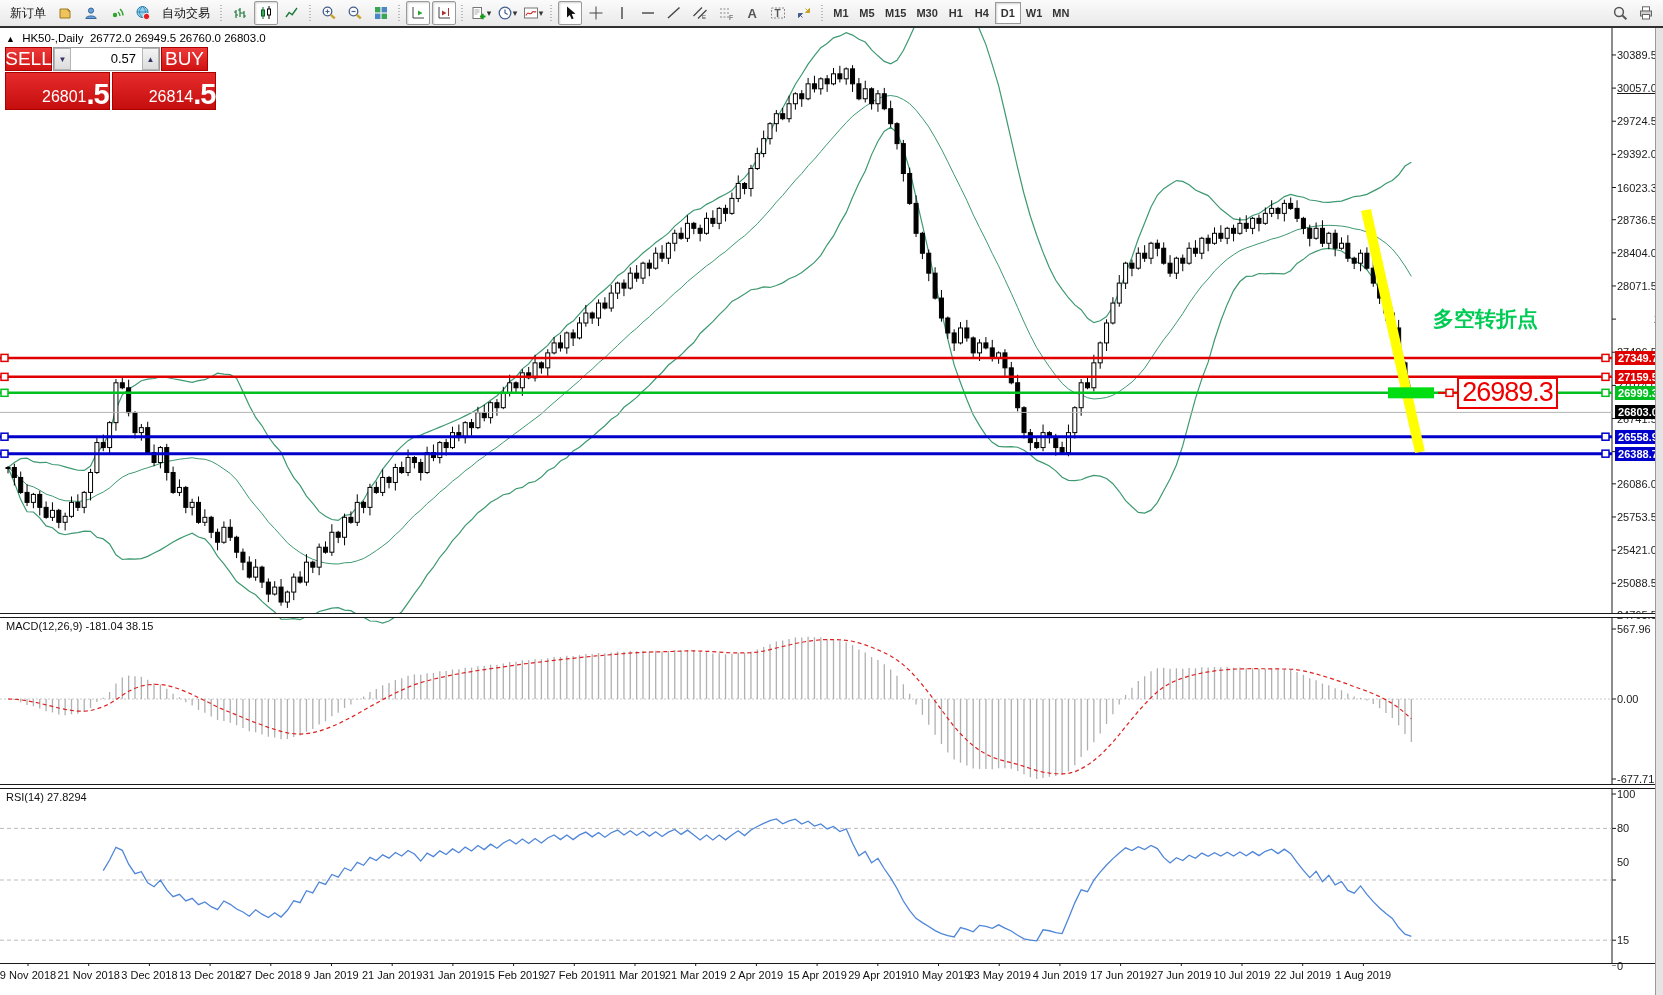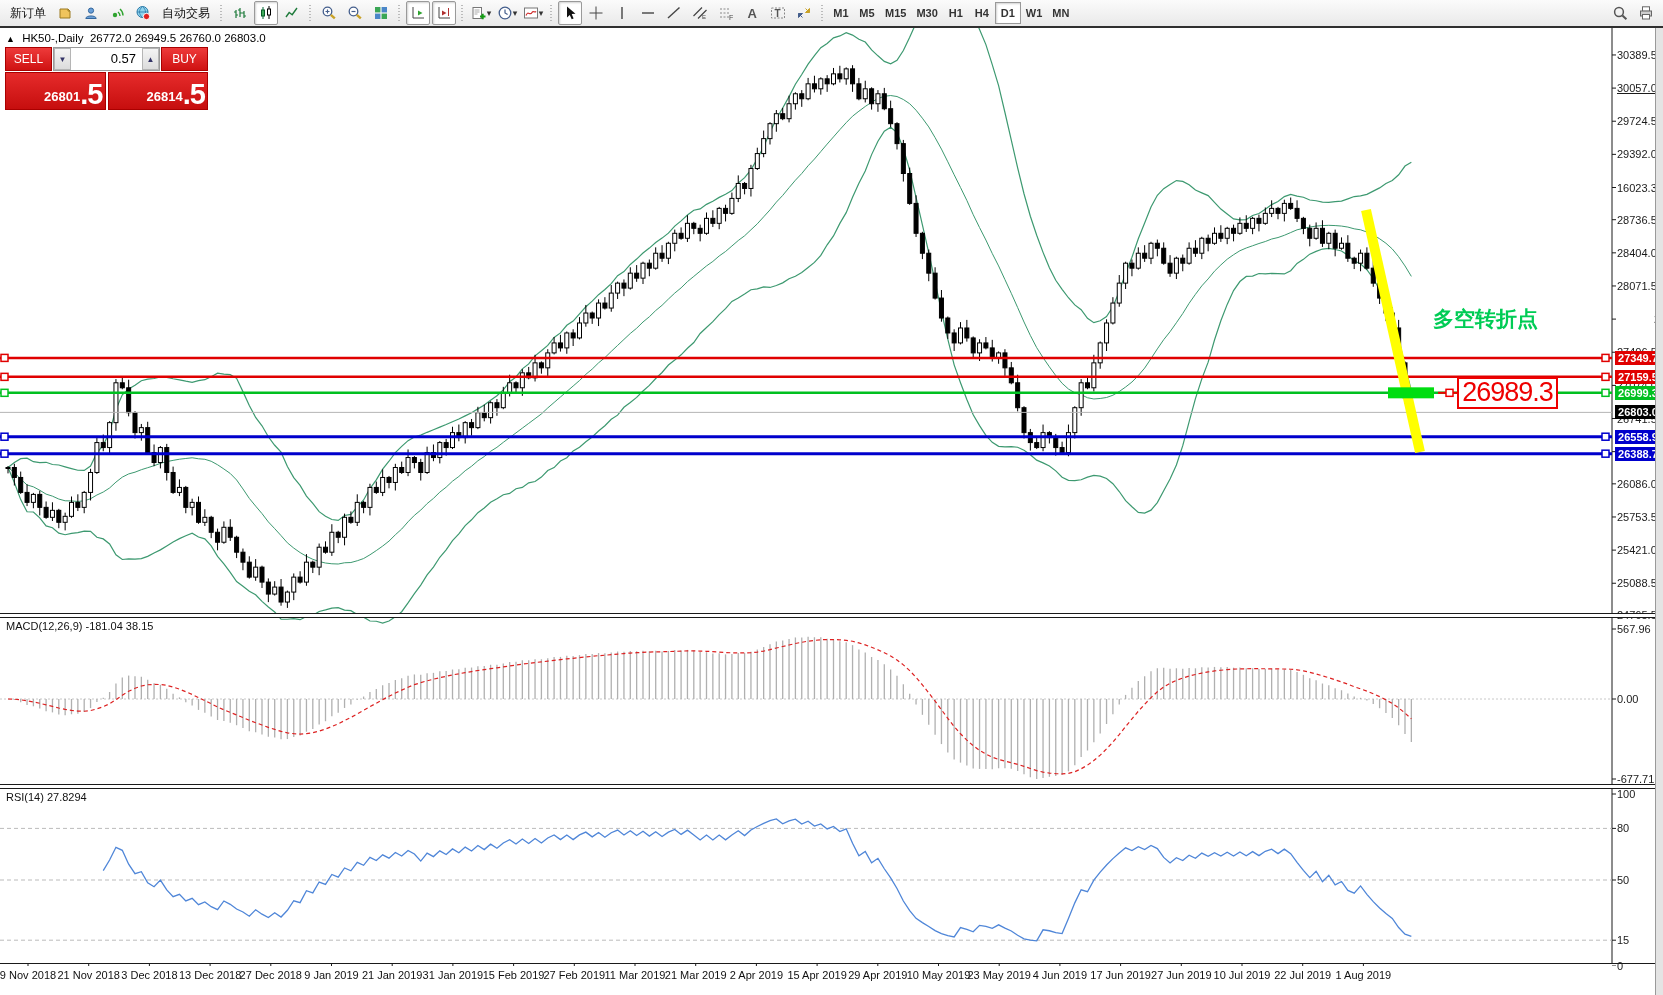--- a/index.html
+++ b/index.html
@@ -24,30 +24,30 @@
   .tb-right { margin-left:auto; display:flex; align-items:center; }
 
   
   .chart-header { position:absolute; left:6px; top:32px; font-size:11.5px; color:#000; z-index:6; white-space:nowrap; }
   .chart-header .tri { font-size:9px; margin-right:4px; }
   .chart-header b { font-weight:normal; }
 
   
   .trade { position:absolute; left:5px; top:47px; width:203px; z-index:10; }
   .trow1 { display:flex; height:24px; gap:1px; }
-  .tr-btn { width:47px; background:linear-gradient(#ee3a3a,#cf1212); color:#fff; font-size:12px;
+  .tr-btn { width:47px; background:linear-gradient(#ee3a3a,#cf1212); color:#fff; font-size:19px;
     display:flex; align-items:center; justify-content:center; border:1px solid #a00; }
   .spin { flex:1; display:flex; border:1px solid #9a9a9a; background:#fff; }
   .spin-arrow { width:17px; background:linear-gradient(#f4f4f4,#dcdcdc); border:1px solid #b5b5b5;
     display:flex; align-items:center; justify-content:center; font-size:8px; color:#336; }
   .spin-val { flex:1; text-align:right; padding-right:6px; font-size:13px; line-height:21px; color:#000; }
   .trow2 { display:flex; height:38px; margin-top:1px; gap:2px; }
   .pricebox { flex:1; background:linear-gradient(#e62b2b,#c60e0e); color:#fff; display:flex;
     align-items:flex-end; justify-content:center; padding-bottom:3px; border:1px solid #a00; }
-  .p-int { font-size:13px; font-weight:bold; line-height:18px;margin-left:36px; }
+  .p-int { font-size:16px; font-weight:normal; line-height:18px;margin-left:36px; }
   .p-dec { font-size:29px; font-weight:bold; line-height:24px; letter-spacing:-1px; }
 
   
   #plot { position:absolute; left:0; top:0; z-index:1; }
   .divider { position:absolute; left:0; width:1656px; height:5px; background:#fff;
     border-top:1px solid #1a1a1a; border-bottom:1px solid #1a1a1a; z-index:4; }
   .ind-label { position:absolute; left:6px; font-size:11px; color:#111; z-index:5; white-space:nowrap; }
   .baxis-line { position:absolute; left:0; top:963px; width:1656px; border-top:1px solid #1a1a1a; z-index:4; }
   .dates { position:absolute; left:0; top:969px; width:1612px; height:20px; z-index:5; }
   .date-lbl { position:absolute; top:0; transform:translateX(-50%); font-size:11px; color:#111; white-space:nowrap; }
@@ -1099,21 +1099,21 @@
       <div class="ptick" style="top: 449.842px;">26086.0</div>
       <div class="ptick" style="top: 482.978px;">25753.5</div>
       <div class="ptick" style="top: 516.115px;">25421.0</div>
       <div class="ptick" style="top: 549.252px;">25088.5</div>
       <div class="ptick" style="top: 581.442px;">24765.5</div>
       <div class="ptick" style="top: 595px;">567.96</div>
       <div class="ptick" style="top: 665px;">0.00</div>
       <div class="ptick" style="top: 745px;">-677.71</div>
       <div class="ptick" style="top: 760px;">100</div>
       <div class="ptick" style="top: 794.4px;">80</div>
-      <div class="ptick" style="top: 846px;">50</div>
+      <div class="ptick" style="top: 828px;">50</div>
       <div class="ptick" style="top: 906.2px;">15</div>
       <div class="ptick" style="top: 932px;">0</div>
       <div class="obj-label" style="top: 322.902px; background: rgb(224, 0, 0);">27349.7</div>
       <div class="obj-label" style="top: 341.857px; background: rgb(224, 0, 0);">27159.5</div>
       <div class="obj-label" style="top: 357.823px; background: rgb(0, 192, 32);">26999.3</div>
       <div class="obj-label" style="top: 401.713px; background: rgb(0, 0, 204);">26558.9</div>
       <div class="obj-label" style="top: 418.675px; background: rgb(0, 0, 204);">26388.7</div>
       <div class="obj-label" style="top: 377.386px; background: rgb(0, 0, 0);">26803.0</div>
     </div>
   <div class="right-strip"></div>

